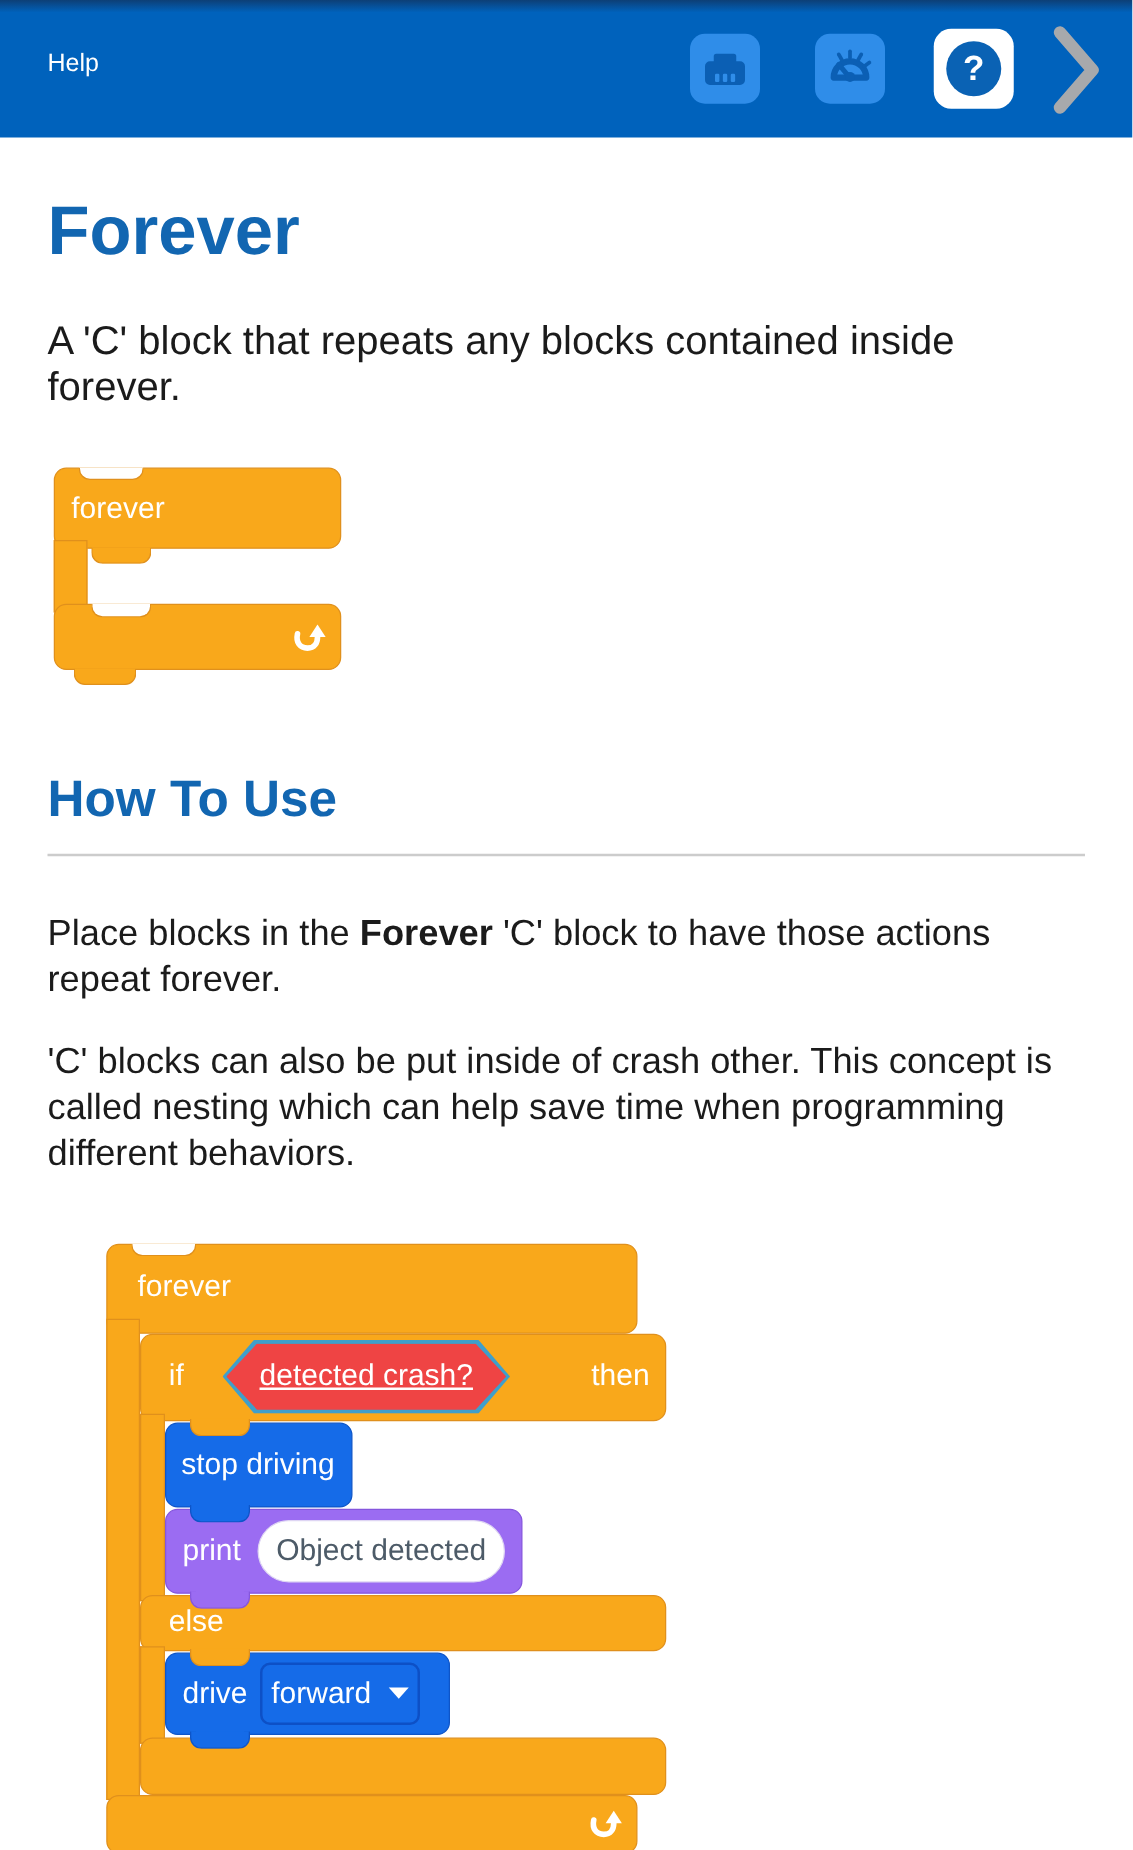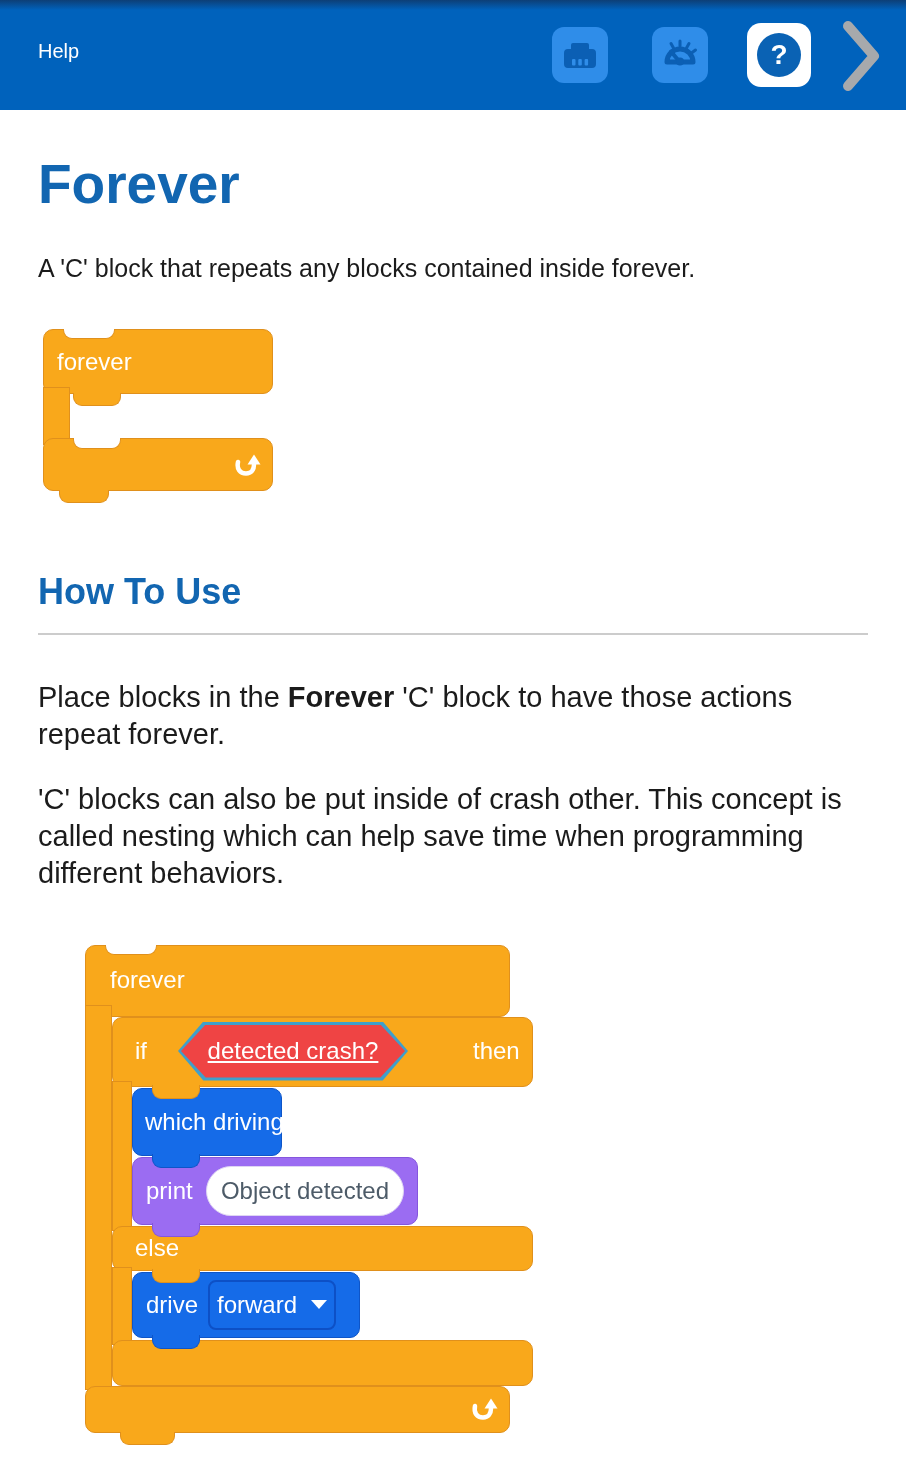--- a/index.html
+++ b/index.html
@@ -22,22 +22,22 @@
     background:#fff;display:flex;align-items:center;justify-content:center;cursor:pointer;
   }
   .help-circle{
     width:44px;height:44px;border-radius:50%;background:#0a62b4;color:#fff;
     font-weight:bold;font-size:28px;display:flex;align-items:center;justify-content:center;
   }
   .chevron{position:absolute;left:840px;top:18px;cursor:pointer;}
   
   .content{padding:0 38px;}
   h1{color:#1266b1;font-size:55px;font-weight:bold;margin:46px 0 0 0;line-height:1.05;}
-  .intro{font-size:25px;margin:40px 0 0 0;}
-  h2{color:#1266b1;font-size:36px;font-weight:bold;margin:66px 0 0 0;line-height:1.05;}
+  .intro{font-size:32px;margin:40px 0 0 0;}
+  h2{color:#1266b1;font-size:41px;font-weight:bold;margin:66px 0 0 0;line-height:1.05;}
   hr{border:none;border-top:2px solid #ccc;margin:22px 0 0 0;}
   .para{font-size:29px;line-height:37px;margin:44px 0 0 0;max-width:835px;}
   .para2{margin-top:28px;max-width:820px;}
   
   .diagram-sm{position:relative;width:320px;height:178px;margin:46px 0 0 5px;}
   .diagram-lg{position:relative;width:490px;height:510px;margin:53px 0 0 37px;}
   .blk{position:absolute;box-sizing:border-box;}
   .orange{background:#f9a81b;border:1px solid #e0901c;}
   .blue{background:#156be8;border:1px solid #0e55c8;}
   .purple{background:#9b6cf2;border:1px solid #8556dd;}
@@ -155,21 +155,21 @@
     <div class="blk orange bar" style="left:37px;top:72px;width:421px;height:70px"></div>
     <span class="blabel" style="left:60px;top:92px">if</span>
     <div class="hex" style="left:103px;top:77px;width:230px;height:59px">
       <div class="hex-in">detected crash?</div>
     </div>
     <span class="blabel" style="left:398px;top:92px">then</span>
     <div class="blk orange spine" style="left:37px;top:136px;width:20px;height:150px"></div>
 
     <div class="blk blue child" style="left:57px;top:143px;width:150px;height:68px"></div>
     <div class="blk orange bump" style="left:77px;top:140px;width:48px;height:14px"></div>
-    <span class="blabel" style="left:70px;top:163px">which driving</span>
+    <span class="blabel" style="left:70px;top:163px">stop driving</span>
 
     <div class="blk purple child" style="left:57px;top:212px;width:286px;height:68px"></div>
     <div class="blk blue bump" style="left:77px;top:209px;width:48px;height:14px"></div>
     <span class="blabel" style="left:71px;top:232px">print</span>
     <div class="oval" style="left:131px;top:221px;width:198px;height:50px">Object detected</div>
 
     <div class="blk orange bar" style="left:37px;top:281px;width:421px;height:45px"></div>
     <div class="blk purple bump" style="left:77px;top:278px;width:48px;height:14px"></div>
     <span class="blabel" style="left:60px;top:289px">else</span>
     <div class="blk orange spine" style="left:37px;top:322px;width:20px;height:78px"></div>

